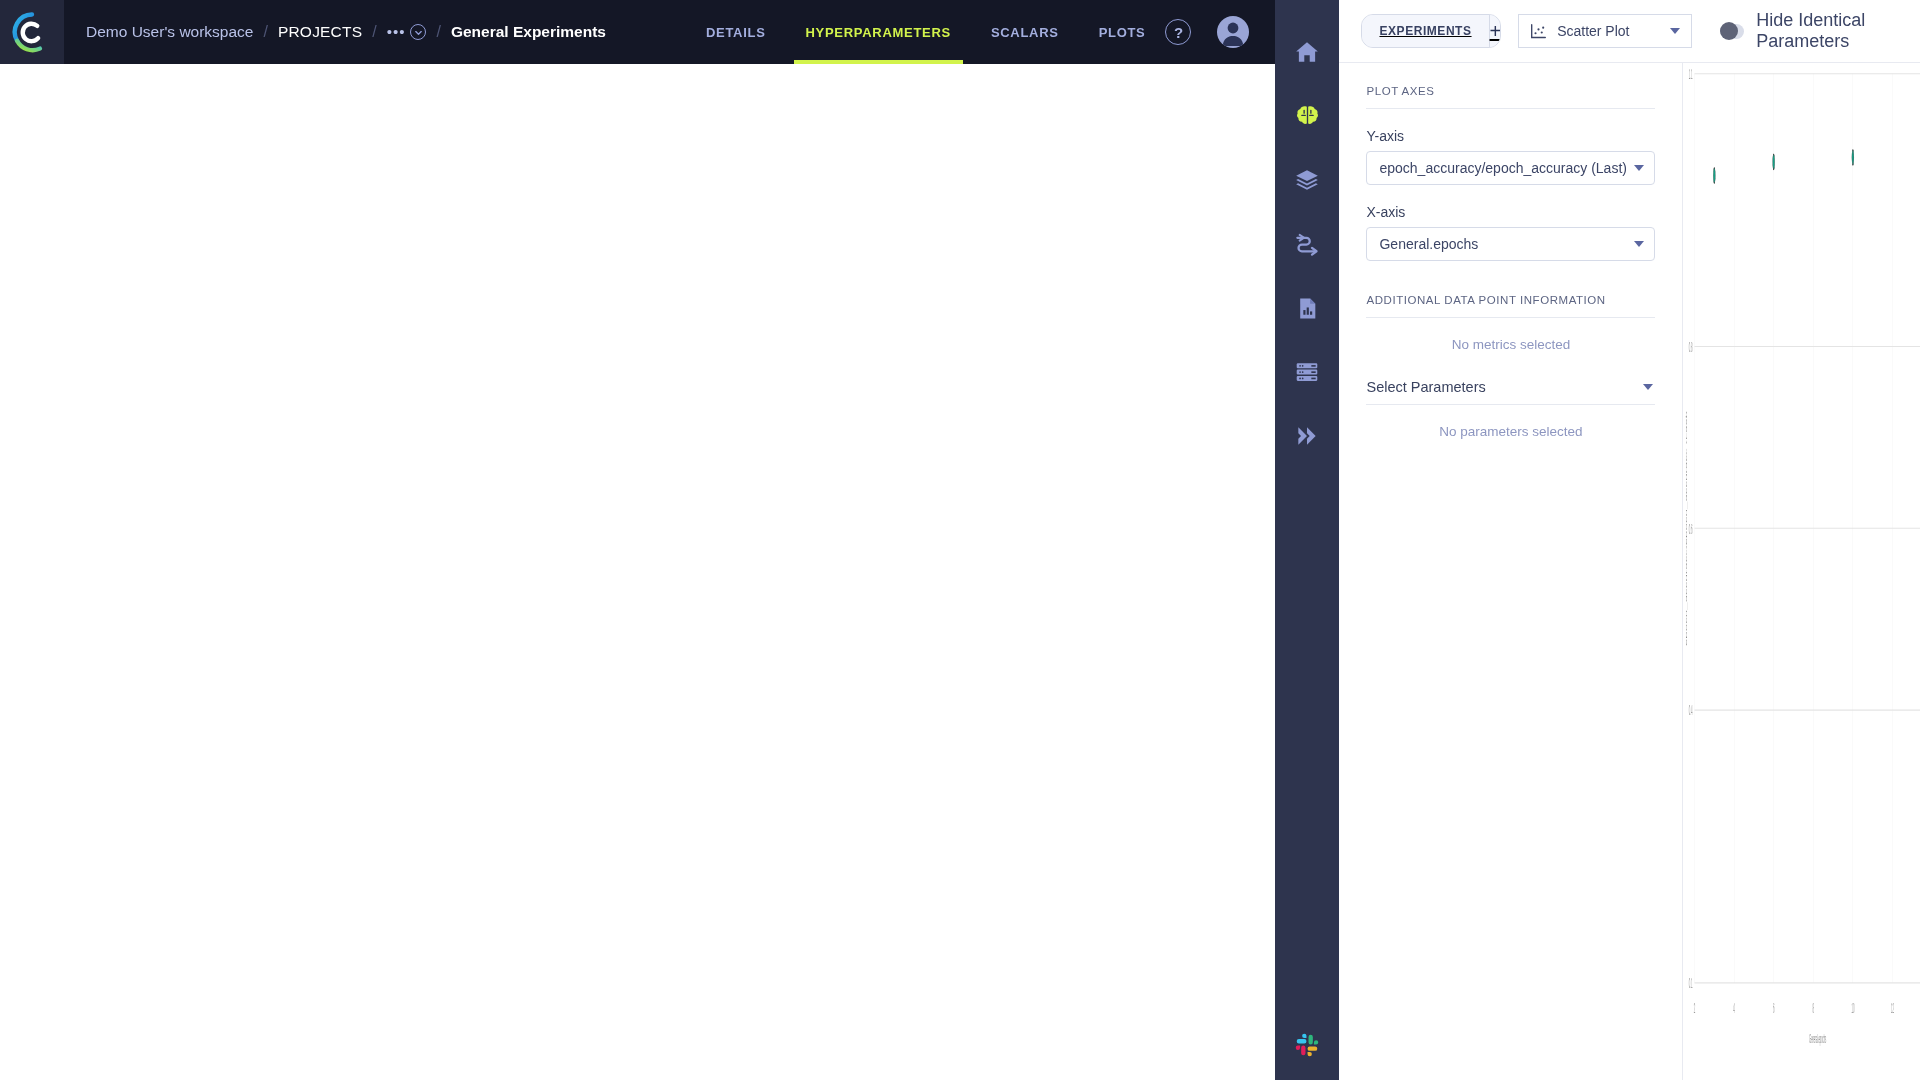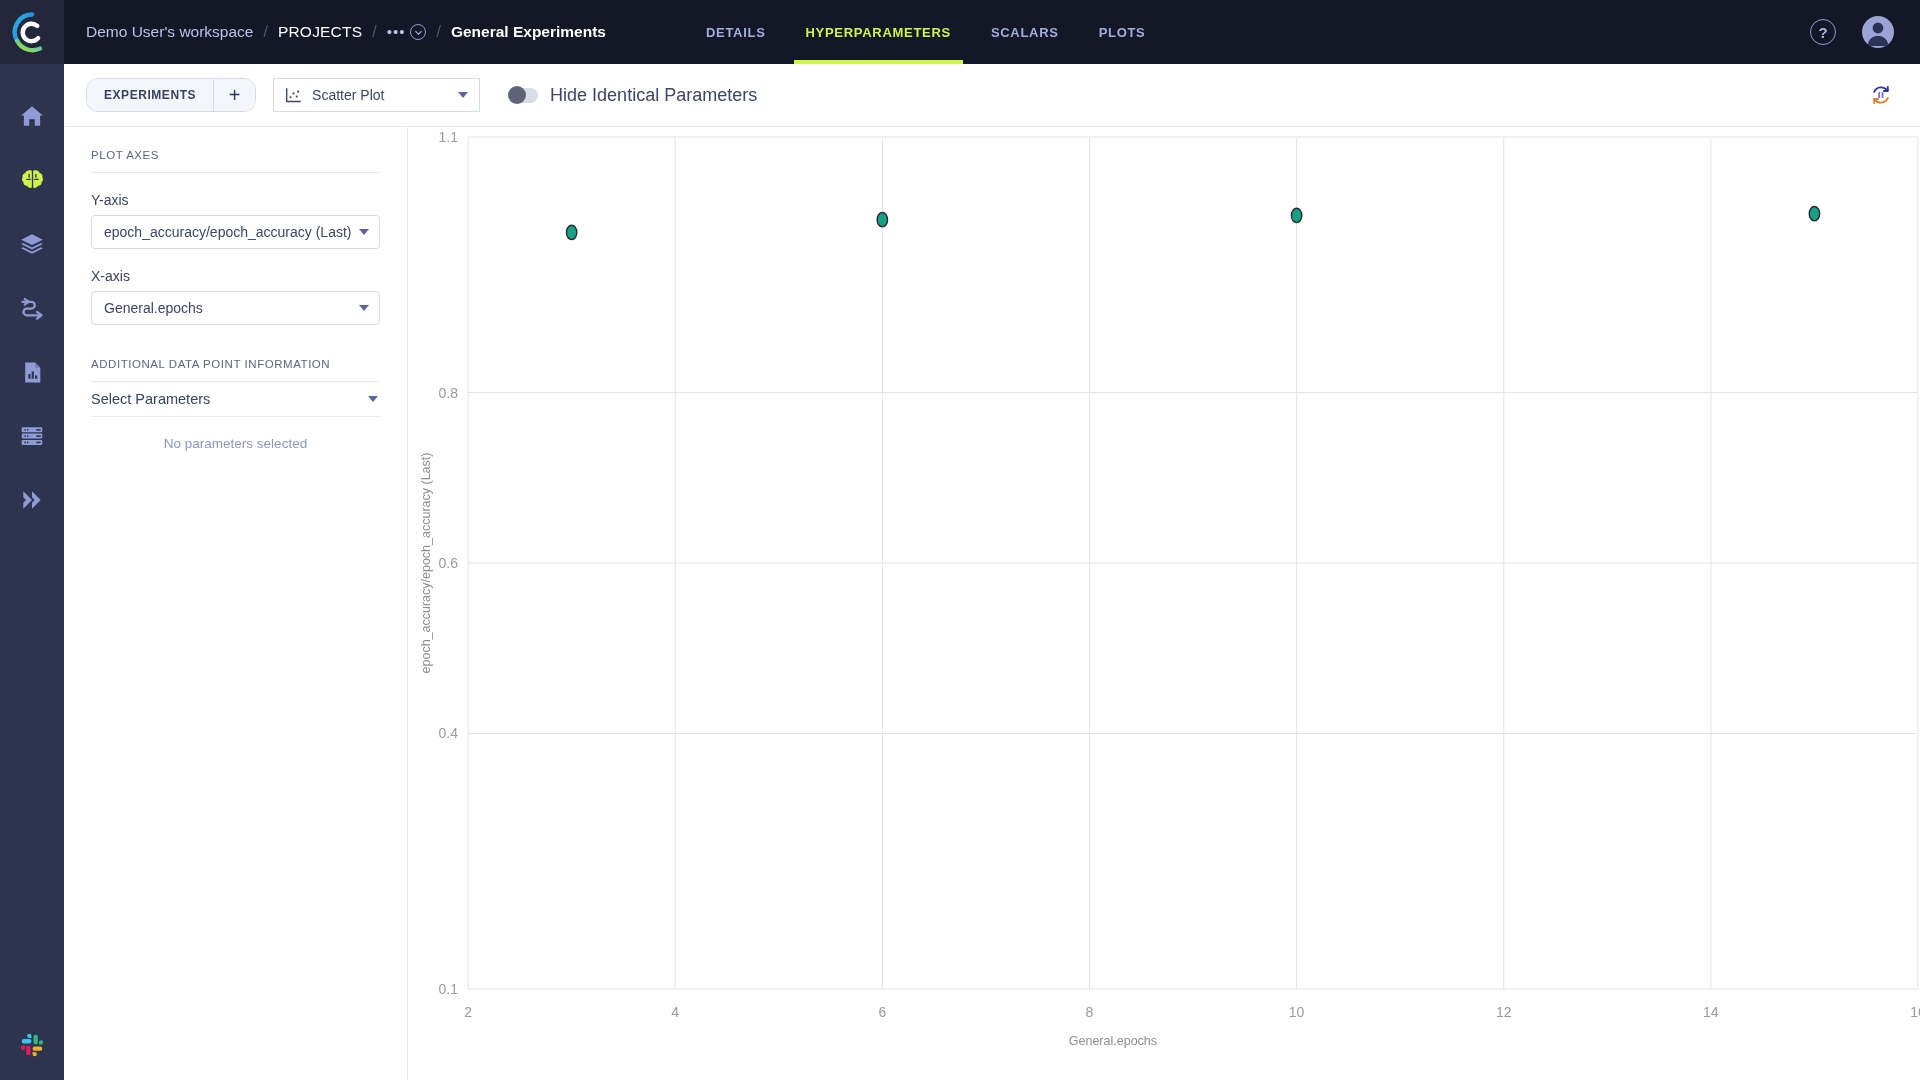--- a/index.html
+++ b/index.html
@@ -2,21 +2,21 @@
 <html><head>
 <meta charset="utf-8">
 <style>
   * { box-sizing: border-box; margin: 0; padding: 0; }
   html, body {
     width: 1920px; height: 1080px;
     font-family: "Liberation Sans", sans-serif;
     background: #ffffff;
     overflow: hidden;
   }
-  #app { position: relative; width: 1920px; height: 1080px; display: flex; flex-direction: column; }
+  #app { position: relative; width: 1920px; height: 1080px; display: flex; flex-direction: row; }
 
   
   .topbar {
     height: 64px; min-height: 64px;
     background: #141726;
     display: flex; align-items: center;
     position: relative; z-index: 20;
   }
   .logo-slot {
     width: 64px; height: 64px;
@@ -95,21 +95,21 @@
 
   
   .toolbar {
     height: 63px; min-height: 63px;
     display: flex; align-items: center;
     padding: 0 24px 0 22px;
     border-bottom: 1px solid #e8eaf1;
     background: #fff; position: relative;
   }
   .exp-group { display: flex; align-items: stretch; height: 34px;
-    border: 1px solid #d6dbe8; border-radius: 12px; overflow: hidden; background: #f4f6fc; }
+    border: 1px solid #d6dbe8; border-radius: 12px; overflow: hidden; background: #f4f6fc; text-decoration: underline; }
   .exp-btn {
     display: flex; align-items: center; padding: 0 17px;
     font-size: 12px; font-weight: 700; letter-spacing: .55px;
     color: #384161; cursor: pointer; background: #f4f6fc;
   }
   .exp-plus {
     width: 42px; display: flex; align-items: center; justify-content: center;
     border-left: 1px solid #d6dbe8; color: #2a3356; font-size: 20px;
     cursor: pointer; background: #f4f6fc; font-weight: 300;
   }
@@ -361,20 +361,21 @@
           <div class="field-label">X-axis</div>
           <div class="select-box">
             <span class="val">General.epochs</span>
             <span class="caret"></span>
           </div>
 
           <div class="panel-gap"></div>
 
           <div class="section-title">ADDITIONAL DATA POINT INFORMATION</div>
 
+          <div class="empty-note">No metrics selected</div>
 
           <div class="underline-select">
             <span class="val">Select Parameters</span>
             <span class="caret"></span>
           </div>
           <div class="empty-note">No parameters selected</div>
         </div>
 
         <div class="plot-area">
           <svg class="plot-svg" id="chart-svg" viewBox="0 0 1510 953" preserveAspectRatio="none">

